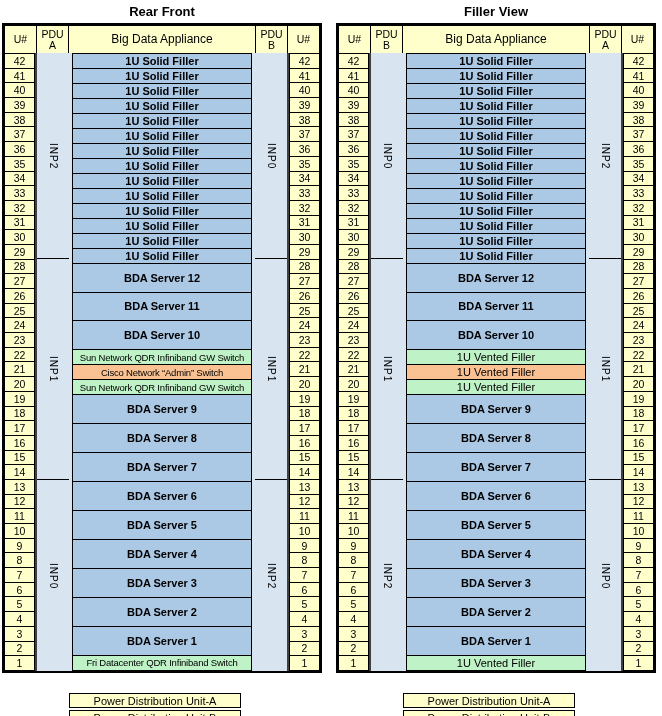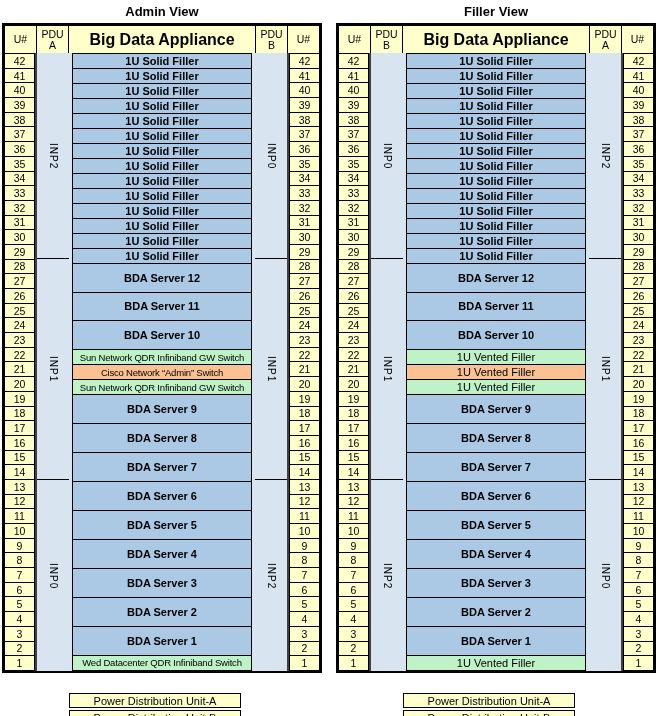--- a/index.html
+++ b/index.html
@@ -19,21 +19,21 @@
   }
   .hdr { flex:0 0 29px; display:flex; }
   .hdr-cell {
     box-sizing:border-box; border:1px solid #000; background:#FFFFCC;
     display:flex; flex-direction:column; align-items:center; justify-content:center;
     text-align:center; line-height:11px;
   }
   .hdr-cell + .hdr-cell { margin-left:-1px; }
   .hdr-u   { width:33px; font-size:10.5px; }
   .hdr-pdu { width:33px; font-size:10.5px; }
-  .hdr-main{ flex:1; font-weight:bold; font-size:16px; }
+  .hdr-main{ flex:1; font-weight:normal; font-size:12px; }
   .rackbody { flex:1; display:flex; margin-top:-1px; }
   .ucol { width:33px; box-sizing:border-box; background:#404040; display:flex; flex-direction:column; }
   .ucol.left  { padding-right:2px; }
   .ucol.right { padding-left:2px; }
   .ucell {
     flex:1 1 0; box-sizing:border-box; border:1px solid #000; margin-top:-1px;
     background:#FFFFCC; font-size:10.5px;
     display:flex; align-items:center; justify-content:center;
   }
   .ucell:first-child { margin-top:0; }
@@ -61,21 +61,21 @@
   .footer { position:absolute; top:693px; width:172px; }
   .frow {
     box-sizing:border-box; height:15px; margin-bottom:2px;
     border:1px solid #000; background:#FFFFCC; font-size:11px;
     display:flex; align-items:center; justify-content:center; white-space:nowrap;
   }
 </style>
 </head>
 <body>
 
-<div class="view-title" style="left:2px">Admin View</div>
+<div class="view-title" style="left:2px">Rear Front</div>
 <div class="view-title" style="left:336px">Filler View</div>
 
 <div id="racks-root">
     <div class="rack" style="left: 2px;">
       <div class="hdr">
         <div class="hdr-cell hdr-u">
           <div>U#</div>
         </div>
         <div class="hdr-cell hdr-pdu">
           <div>PDU</div>
@@ -171,21 +171,21 @@
           <div class="block small" style="flex: 1 1 0px; background: rgb(191, 242, 198);">Sun Network QDR Infiniband GW Switch</div>
           <div class="block bold" style="flex: 2 1 0px; background: rgb(171, 200, 229);">BDA Server 9</div>
           <div class="block bold" style="flex: 2 1 0px; background: rgb(171, 200, 229);">BDA Server 8</div>
           <div class="block bold" style="flex: 2 1 0px; background: rgb(171, 200, 229);">BDA Server 7</div>
           <div class="block bold" style="flex: 2 1 0px; background: rgb(171, 200, 229);">BDA Server 6</div>
           <div class="block bold" style="flex: 2 1 0px; background: rgb(171, 200, 229);">BDA Server 5</div>
           <div class="block bold" style="flex: 2 1 0px; background: rgb(171, 200, 229);">BDA Server 4</div>
           <div class="block bold" style="flex: 2 1 0px; background: rgb(171, 200, 229);">BDA Server 3</div>
           <div class="block bold" style="flex: 2 1 0px; background: rgb(171, 200, 229);">BDA Server 2</div>
           <div class="block bold" style="flex: 2 1 0px; background: rgb(171, 200, 229);">BDA Server 1</div>
-          <div class="block small" style="flex: 1 1 0px; background: rgb(191, 242, 198);">Wed Datacenter QDR Infiniband Switch</div>
+          <div class="block small" style="flex: 1 1 0px; background: rgb(191, 242, 198);">Fri Datacenter QDR Infiniband Switch</div>
         </div>
         <div class="pducol" style="background: rgb(217, 228, 241);">
           <div class="pdusec" style="flex: 14 1 0px;">
             <span>INP0</span>
           </div>
           <div class="pdusec" style="flex: 15 1 0px;">
             <span>INP1</span>
           </div>
           <div class="pdusec" style="flex: 13 1 0px;">
             <span>INP2</span>

